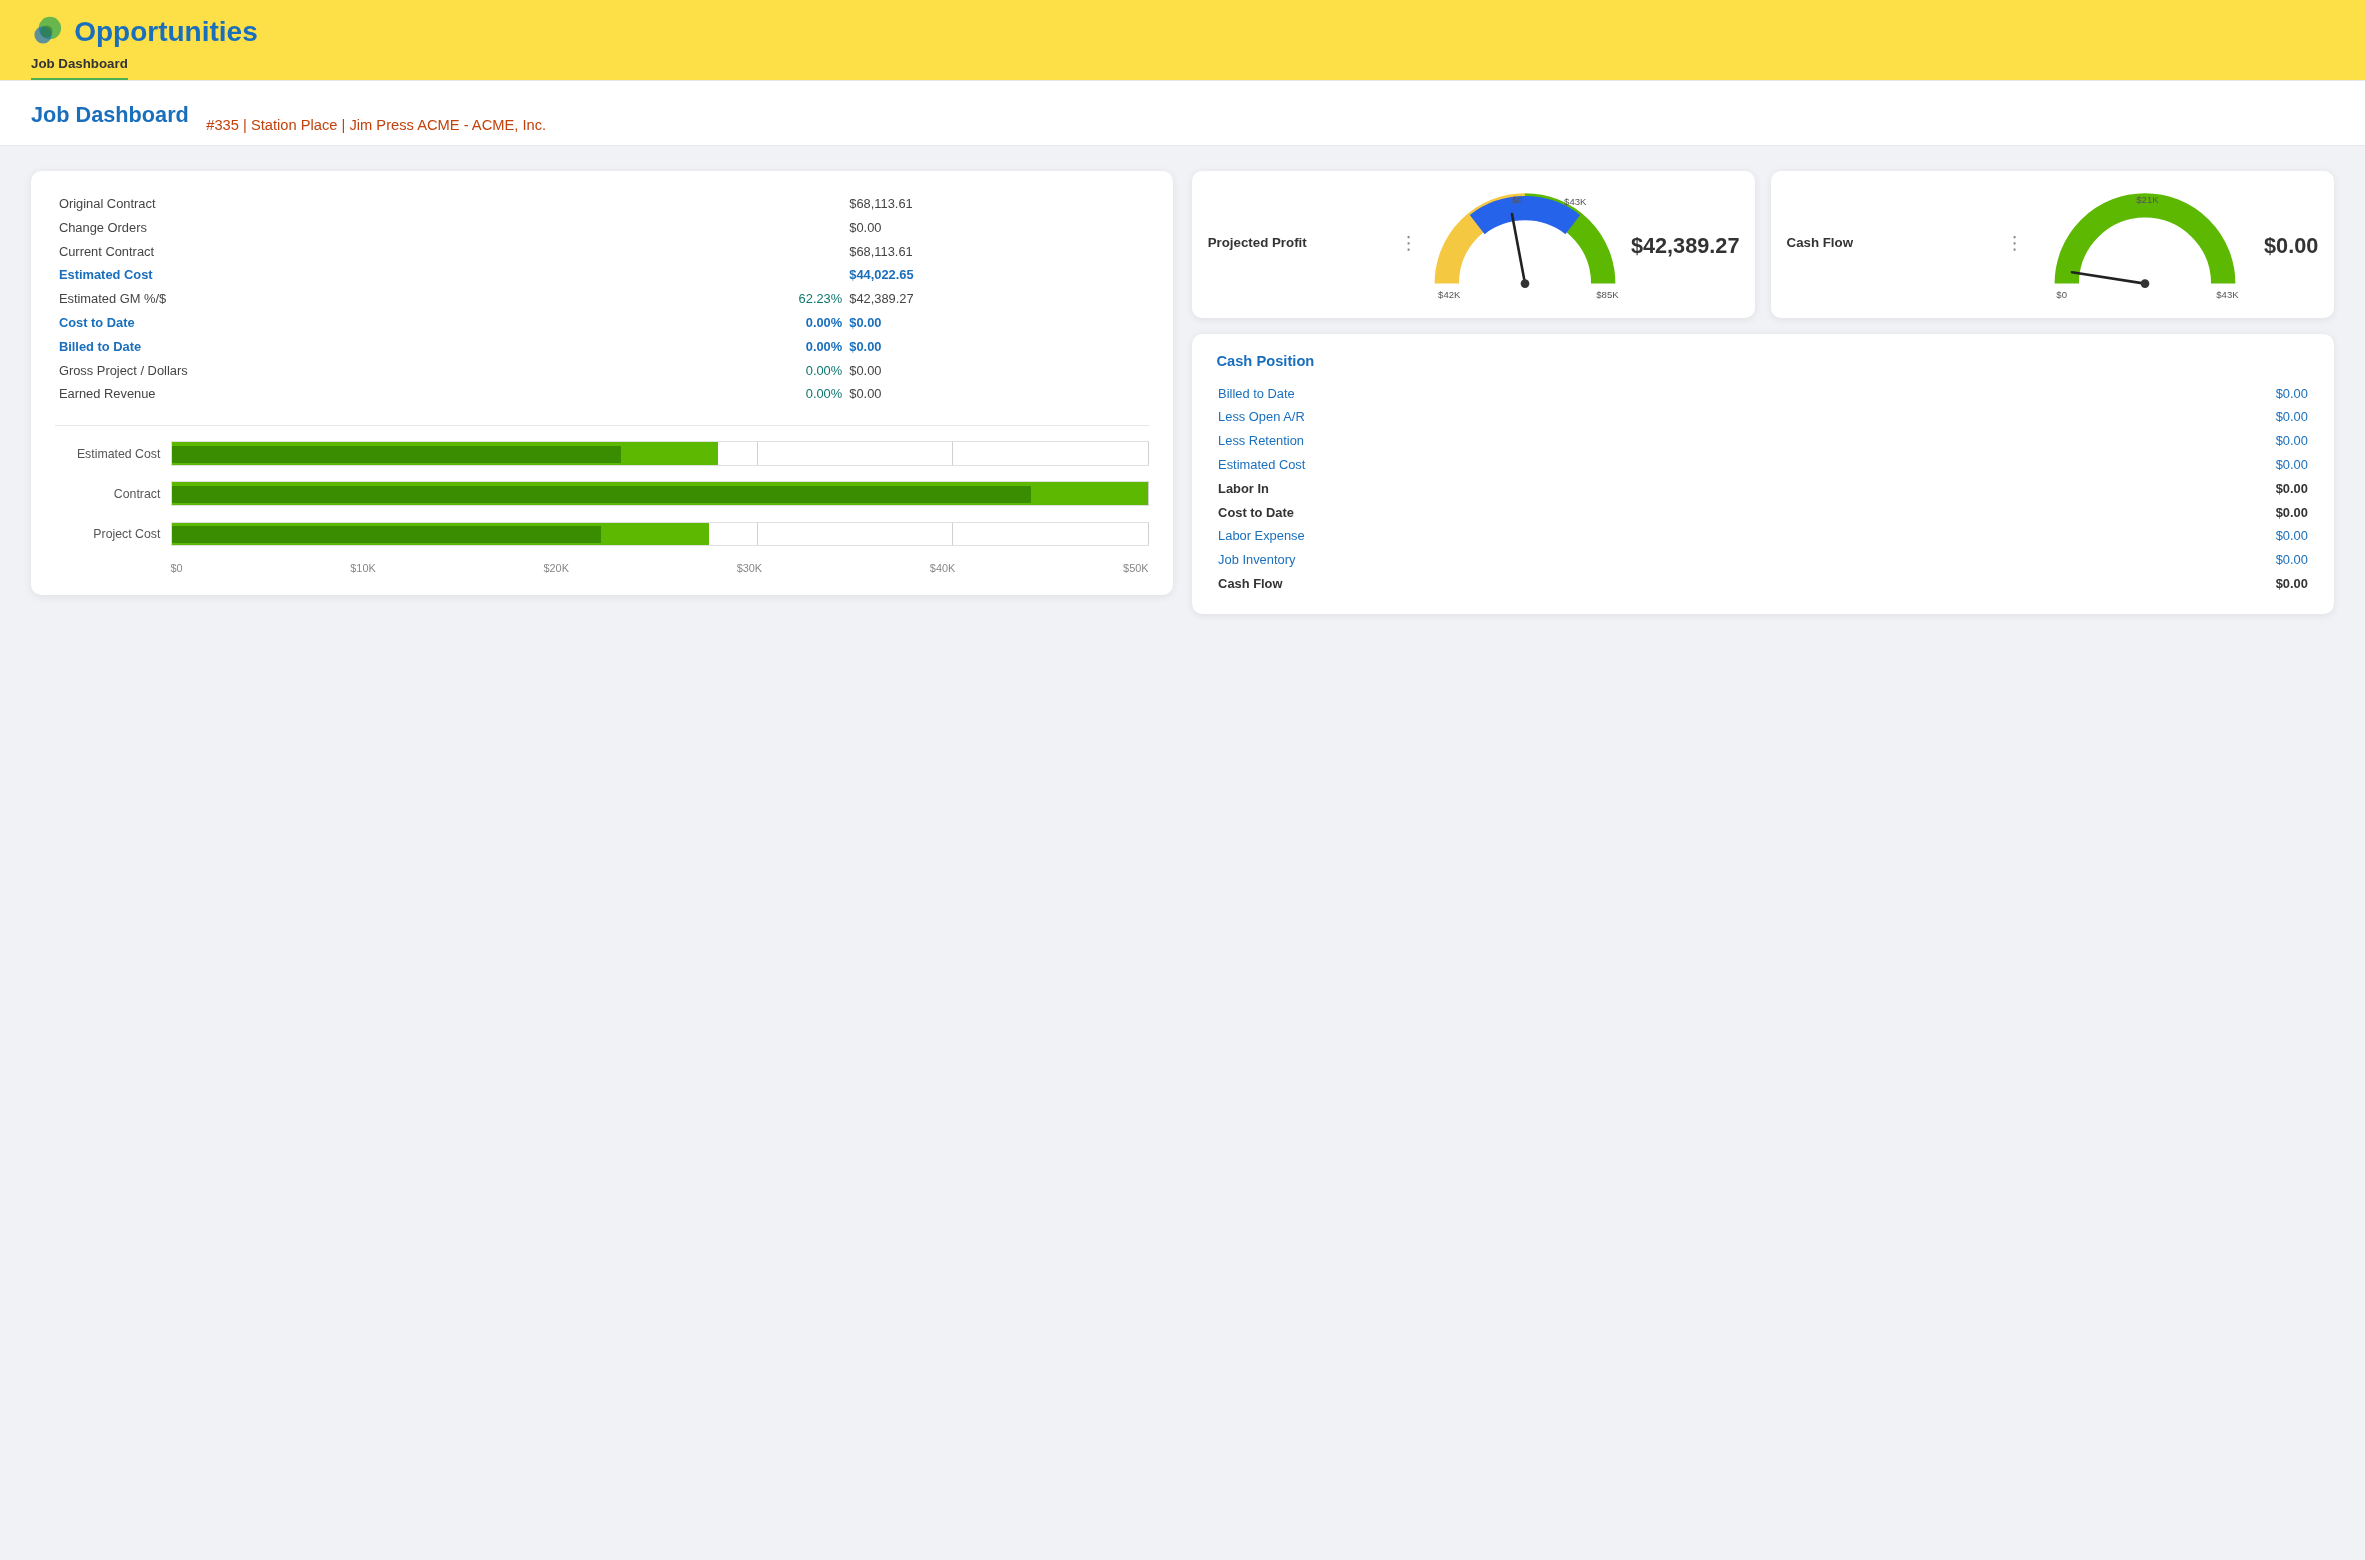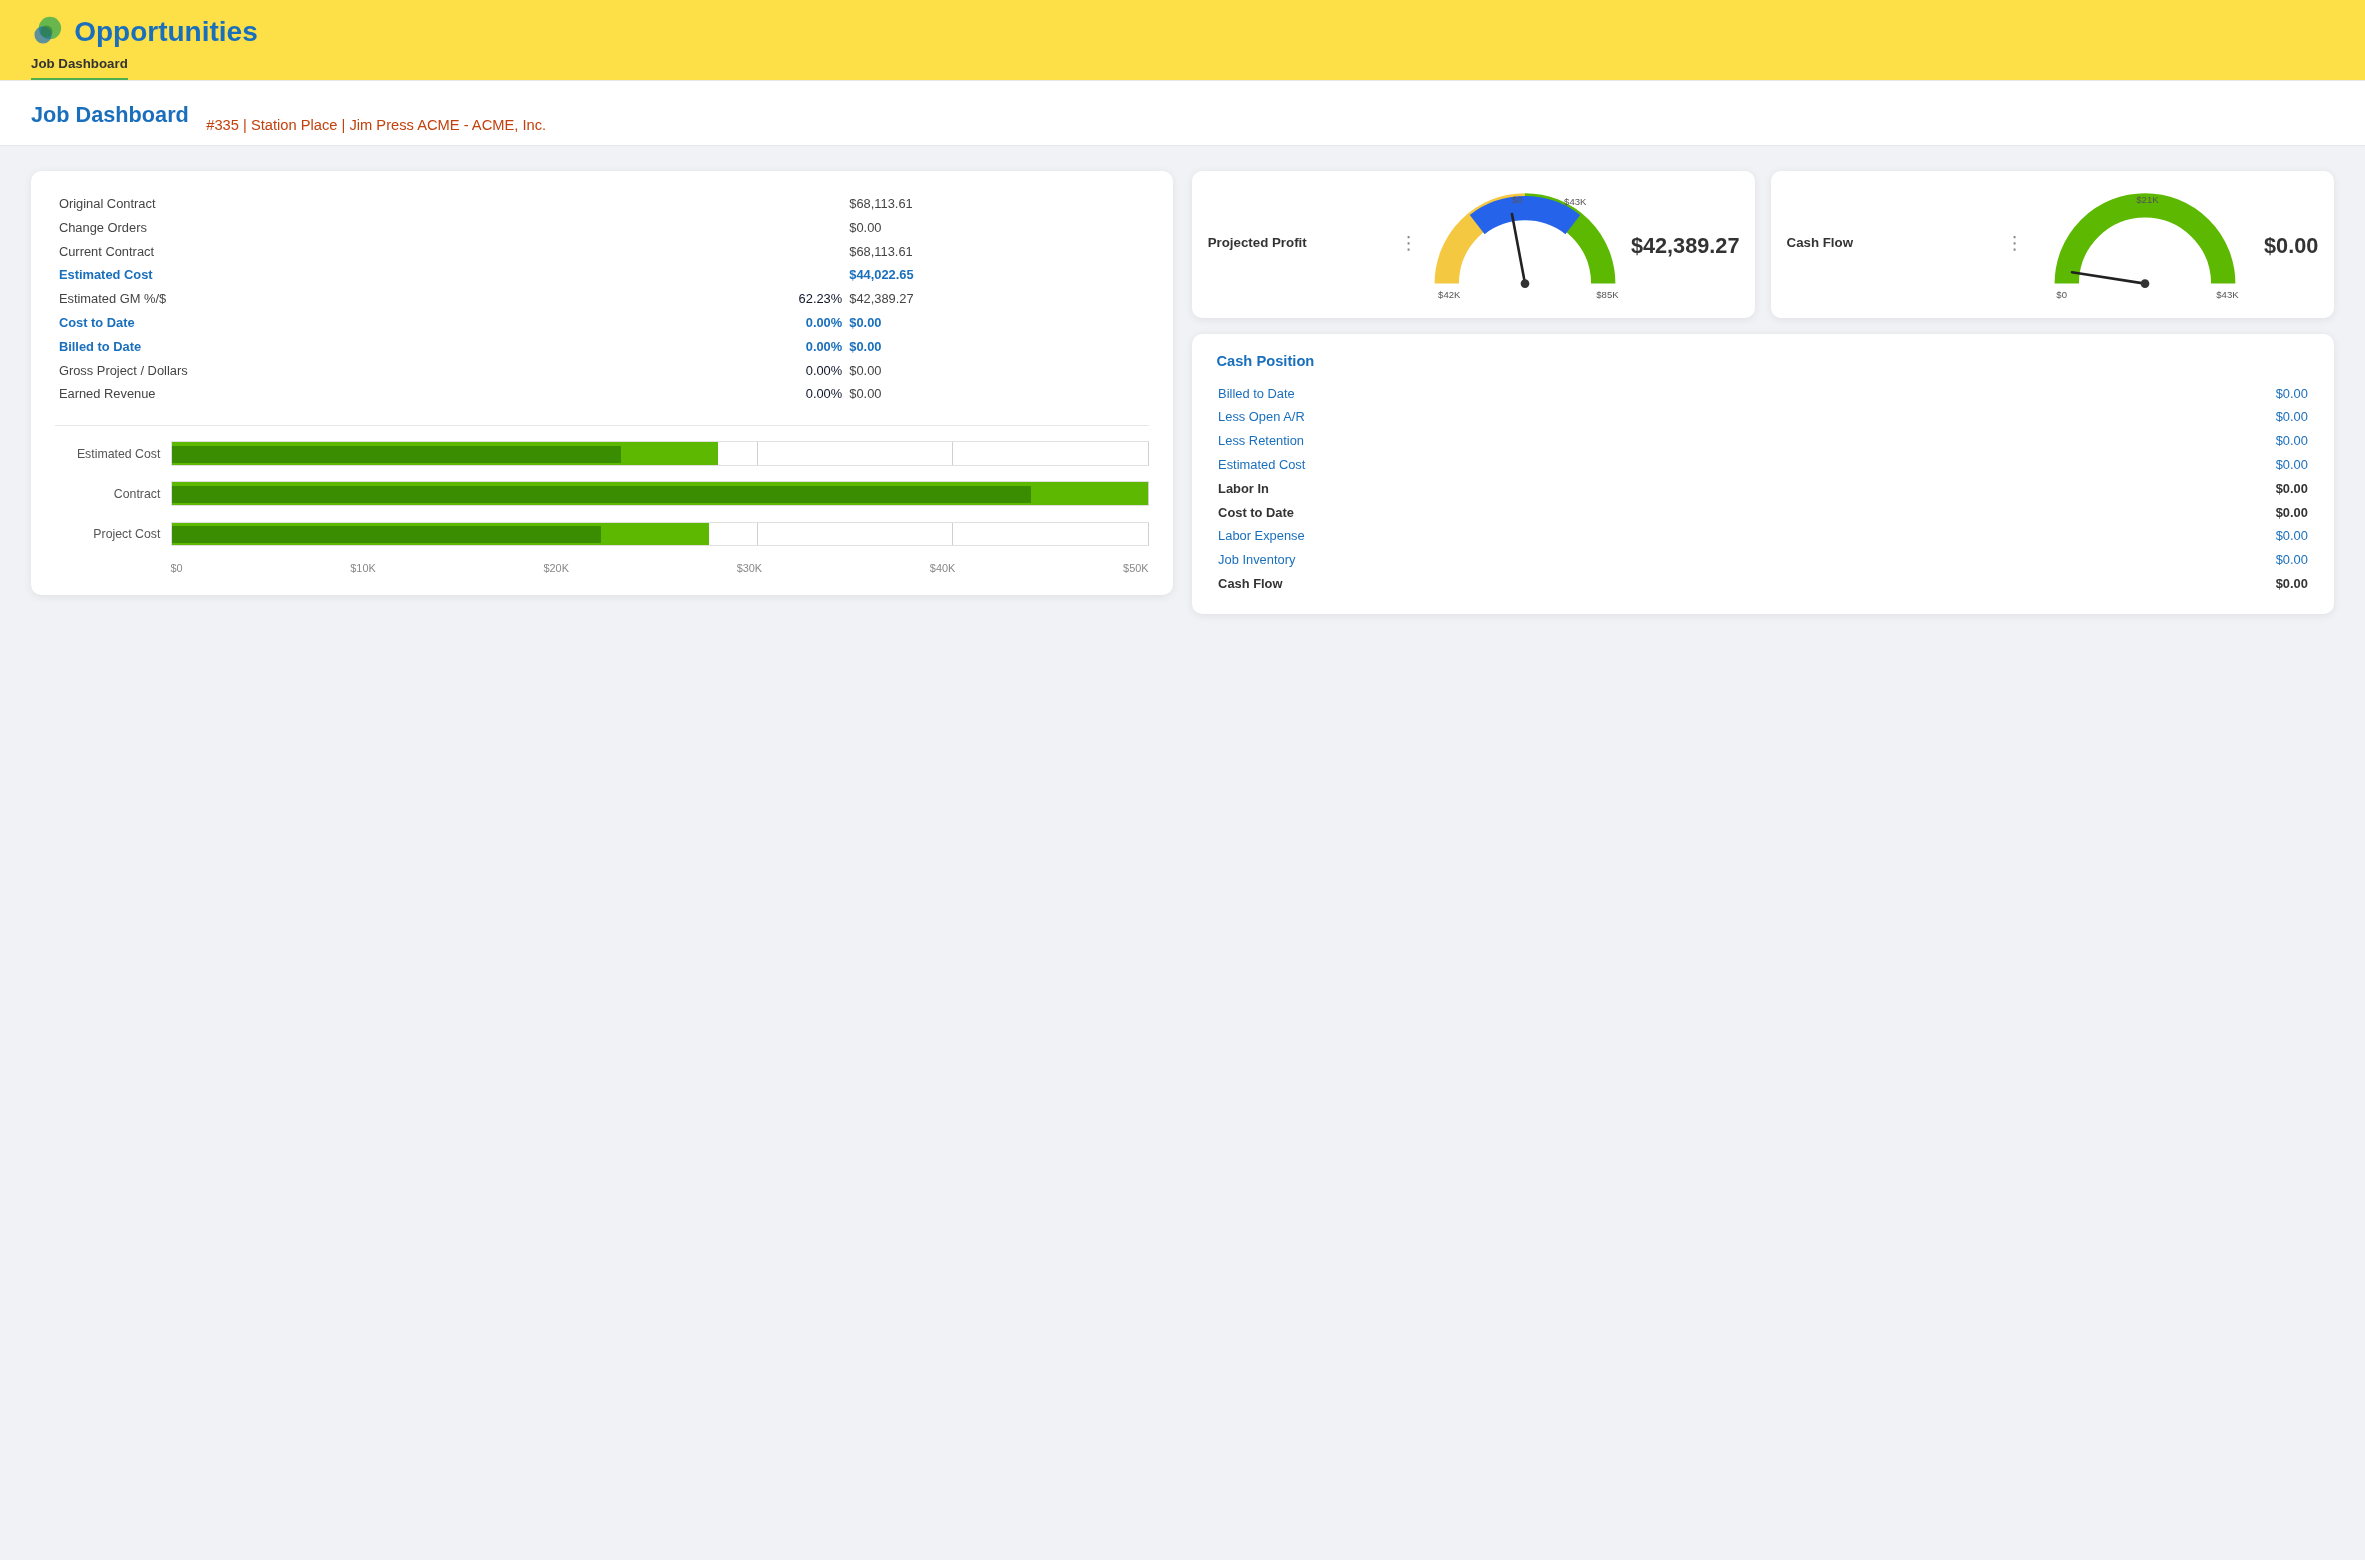--- a/index.html
+++ b/index.html
@@ -95,21 +95,21 @@
     }
     .prof-table tr td {
       padding: 4.4px 3.5px;
       color: #444;
     }
     .prof-table tr td:last-child {
       font-weight: 500;
     }
     .prof-table tr td:nth-child(2) {
       text-align: right;
-      color: #0f172a;
+      color: #0f766e;
     }
     .row-blue td {
       color: #1a6fbd !important;
       font-weight: 600 !important;
     }
     
     .bar-chart-section {
       margin-top: 19px;
       padding-top: 15.7px;
       border-top: 0.9px solid #e5e7eb;

